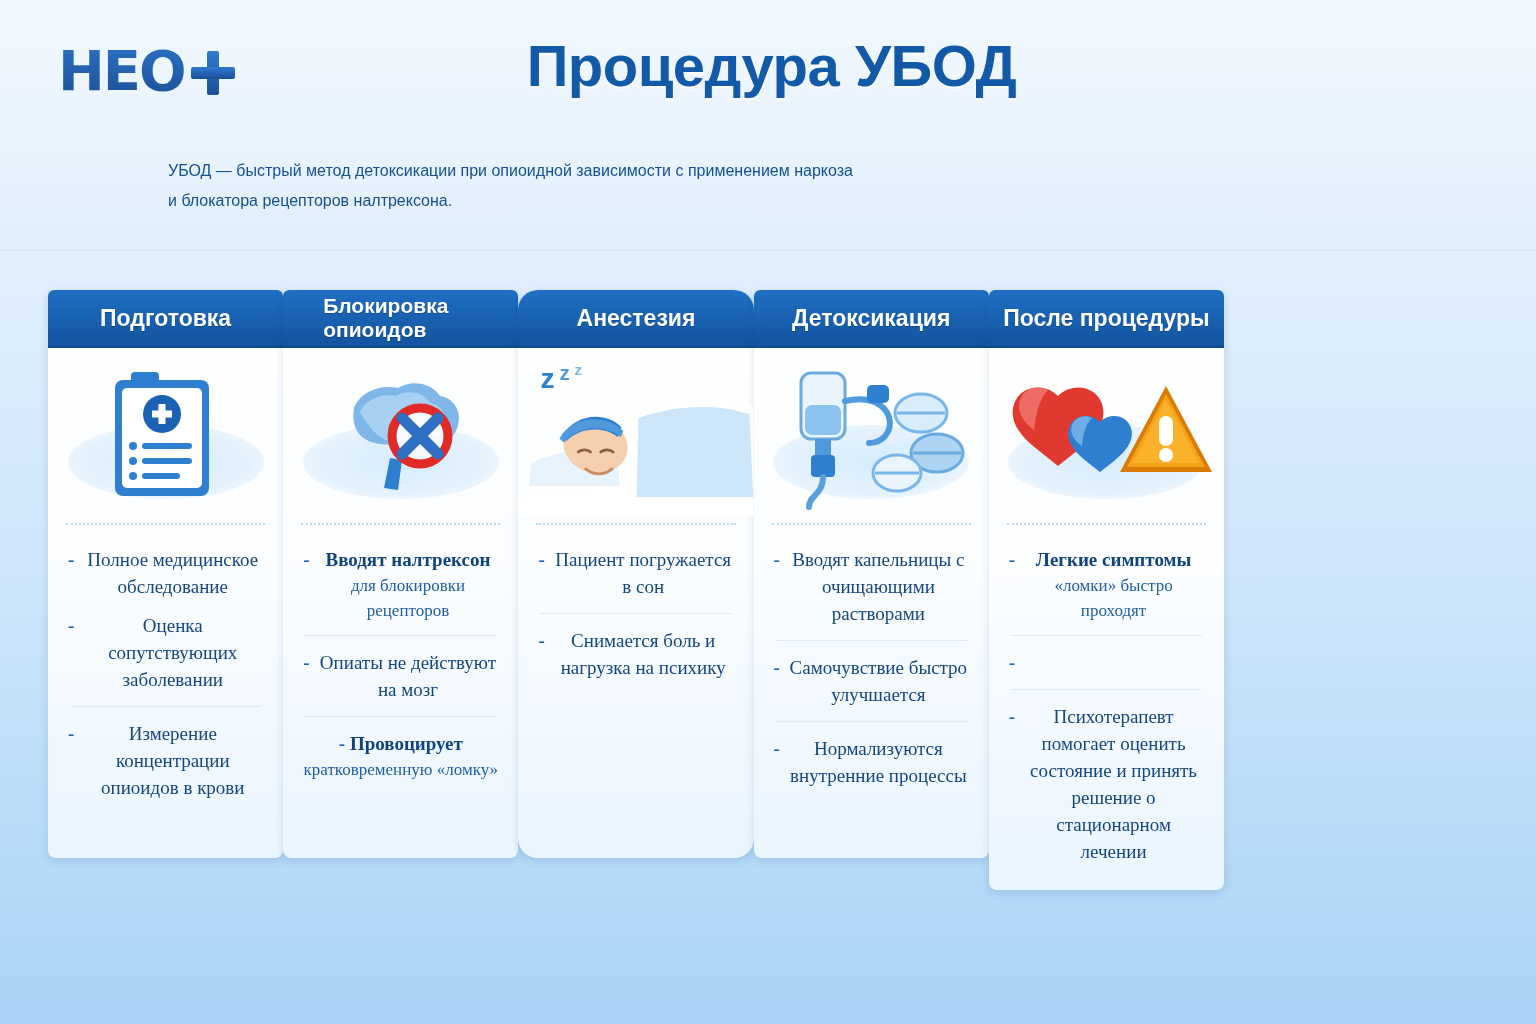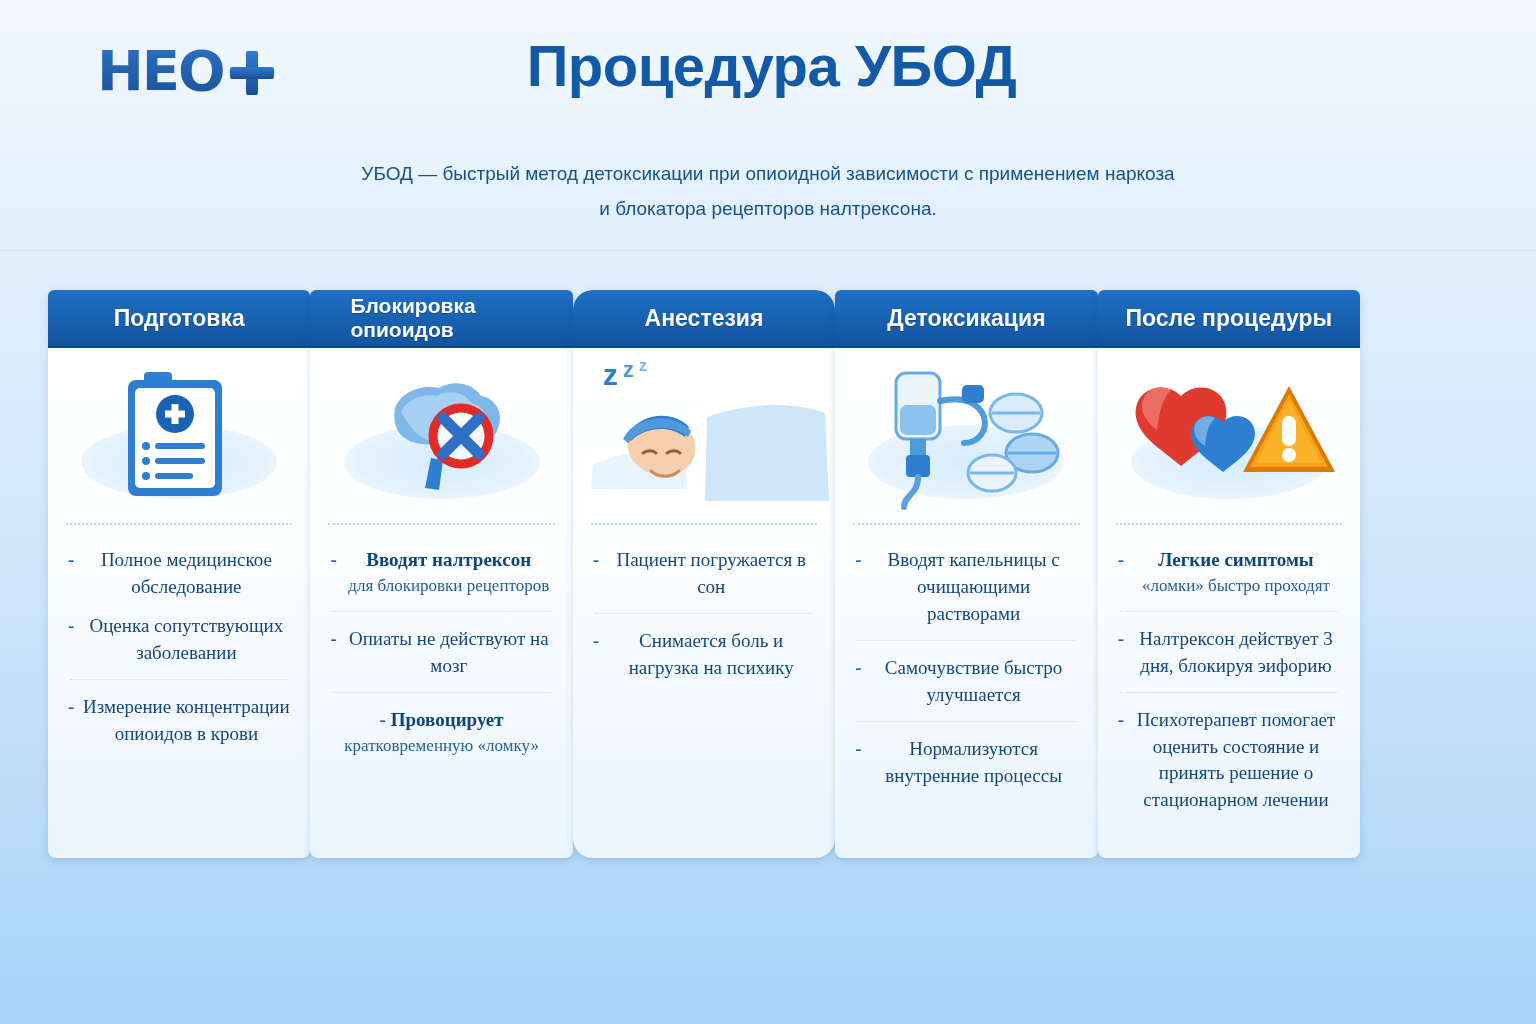--- a/index.html
+++ b/index.html
@@ -23,21 +23,20 @@
     background: linear-gradient(180deg, #f2f8fe 0%, #e8f3fd 60%, #e0effc 100%);
     border-bottom: 1px solid #cfe4f7;
   }
   .logo {
     position: absolute;
     left: 58px;
     top: 38px;
     display: flex;
     align-items: center;
     gap: 4px;
-    margin-left: 39px;
   }
   .logo-text {
     font-size: 56px;
     font-weight: bold;
     letter-spacing: -2px;
     background: linear-gradient(180deg, #2d73c8 0%, #1b4f96 100%);
     -webkit-background-clip: text;
     background-clip: text;
     color: transparent;
     font-family: "DejaVu Sans", sans-serif;
@@ -73,32 +72,31 @@
     color: #1259a8;
     letter-spacing: -0.5px;
     text-shadow: 0 2px 2px rgba(255,255,255,0.8);
   }
   .subtitle {
     position: absolute;
     left: 50%;
     transform: translateX(-50%);
     top: 156px;
     width: 1200px;
-    text-align: center;
-    font-size: 19px;
+    font-size: 16px;
     line-height: 1.85;
     color: #16508f;
   }
 
   
   .cards {
     position: absolute;
     top: 290px;
     left: 48px;
-    width: 1312px;
+    width: 1176px;
     display: flex;
     align-items: flex-start;
   }
   .card {
     flex: 1 1 0;
     background: linear-gradient(180deg, #ffffff 0%, #fbfdff 48%, #eaf5fe 100%);
     border-radius: 6px 6px 8px 8px;
     box-shadow: 0 3px 8px rgba(20, 70, 130, 0.16);
     overflow: hidden;
     display: flex;
@@ -380,21 +378,20 @@
       <div class="bullet">
         <span class="dash">-</span>
         <span class="txt">
           <b>Легкие симптомы</b>
           <span class="sub">«ломки» быстро проходят</span>
         </span>
       </div>
       <div class="bullet-sep"></div>
       <div class="bullet">
         <span class="dash">-</span>
-        <span class="txt">Налтрексон действует 3 дня, блокируя эифорию</span>
       </div>
       <div class="bullet-sep"></div>
       <div class="bullet">
         <span class="dash">-</span>
         <span class="txt">Психотерапевт помогает оценить состояние и принять решение о стационарном лечении</span>
       </div>
     </div>
   </div>
 
 </div>

